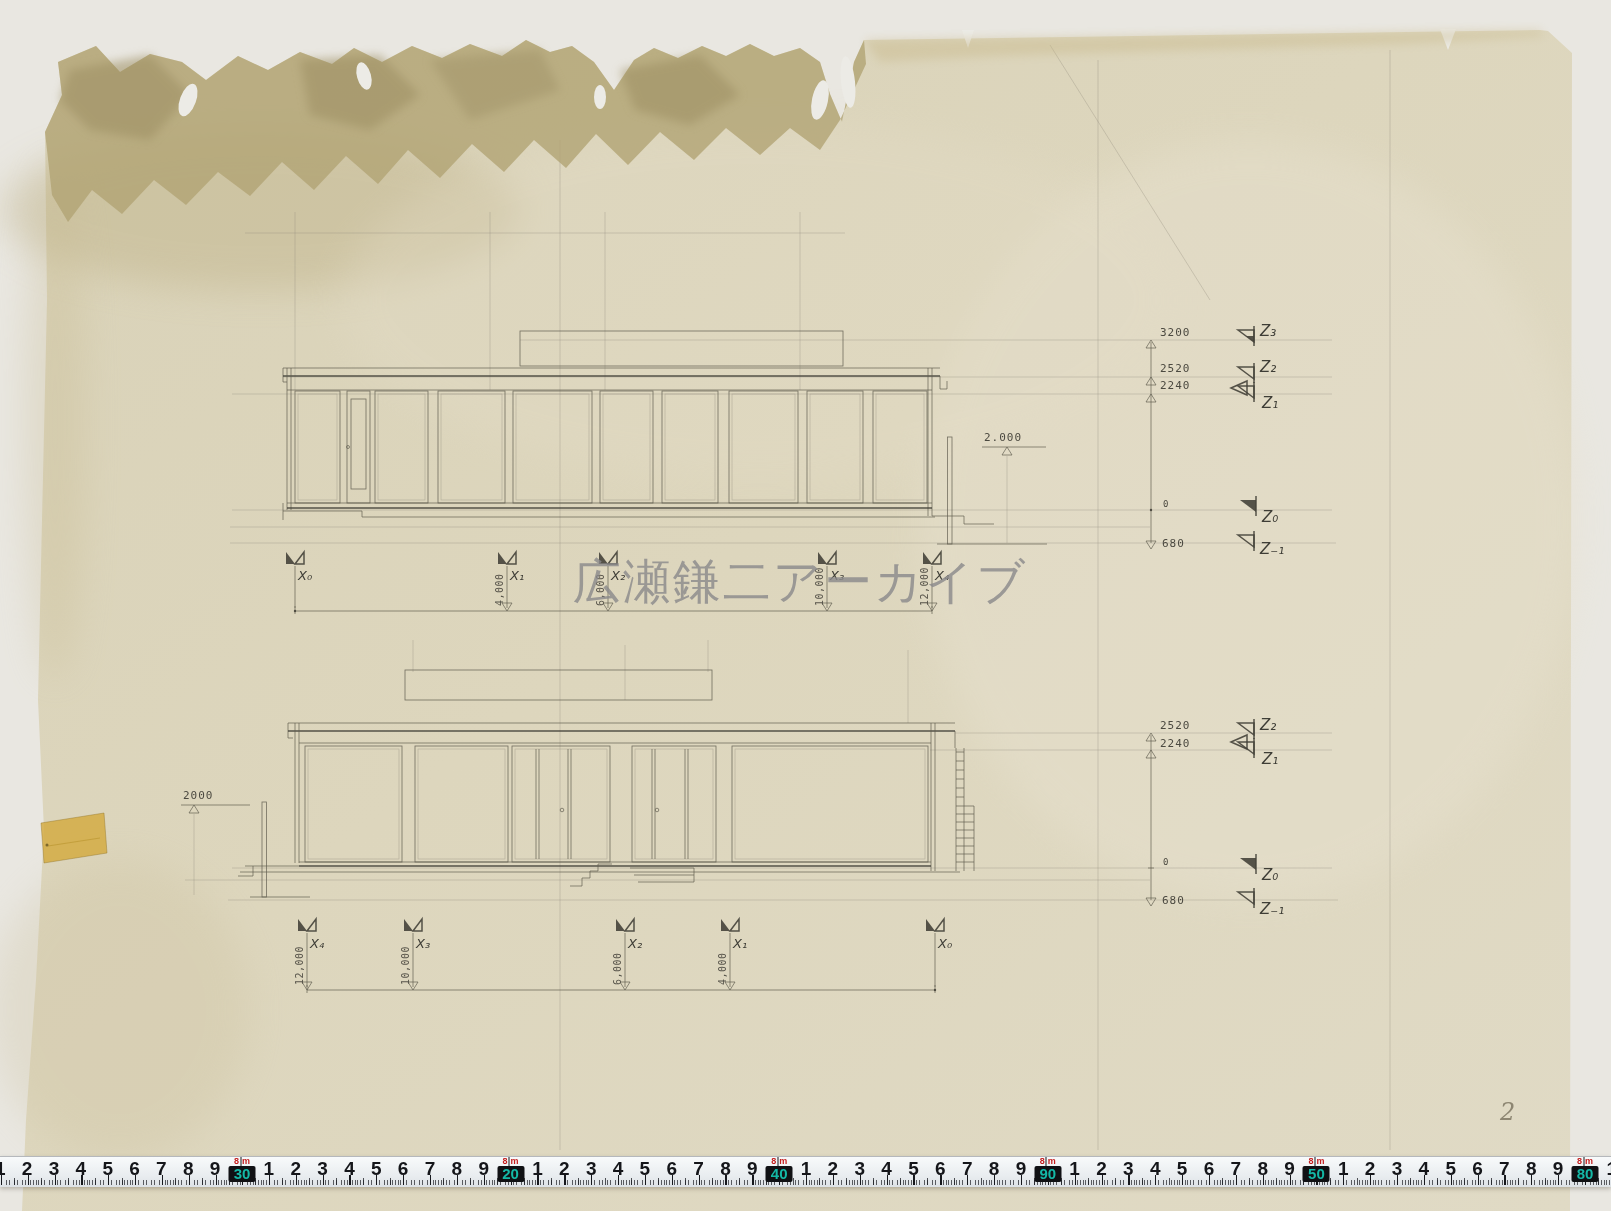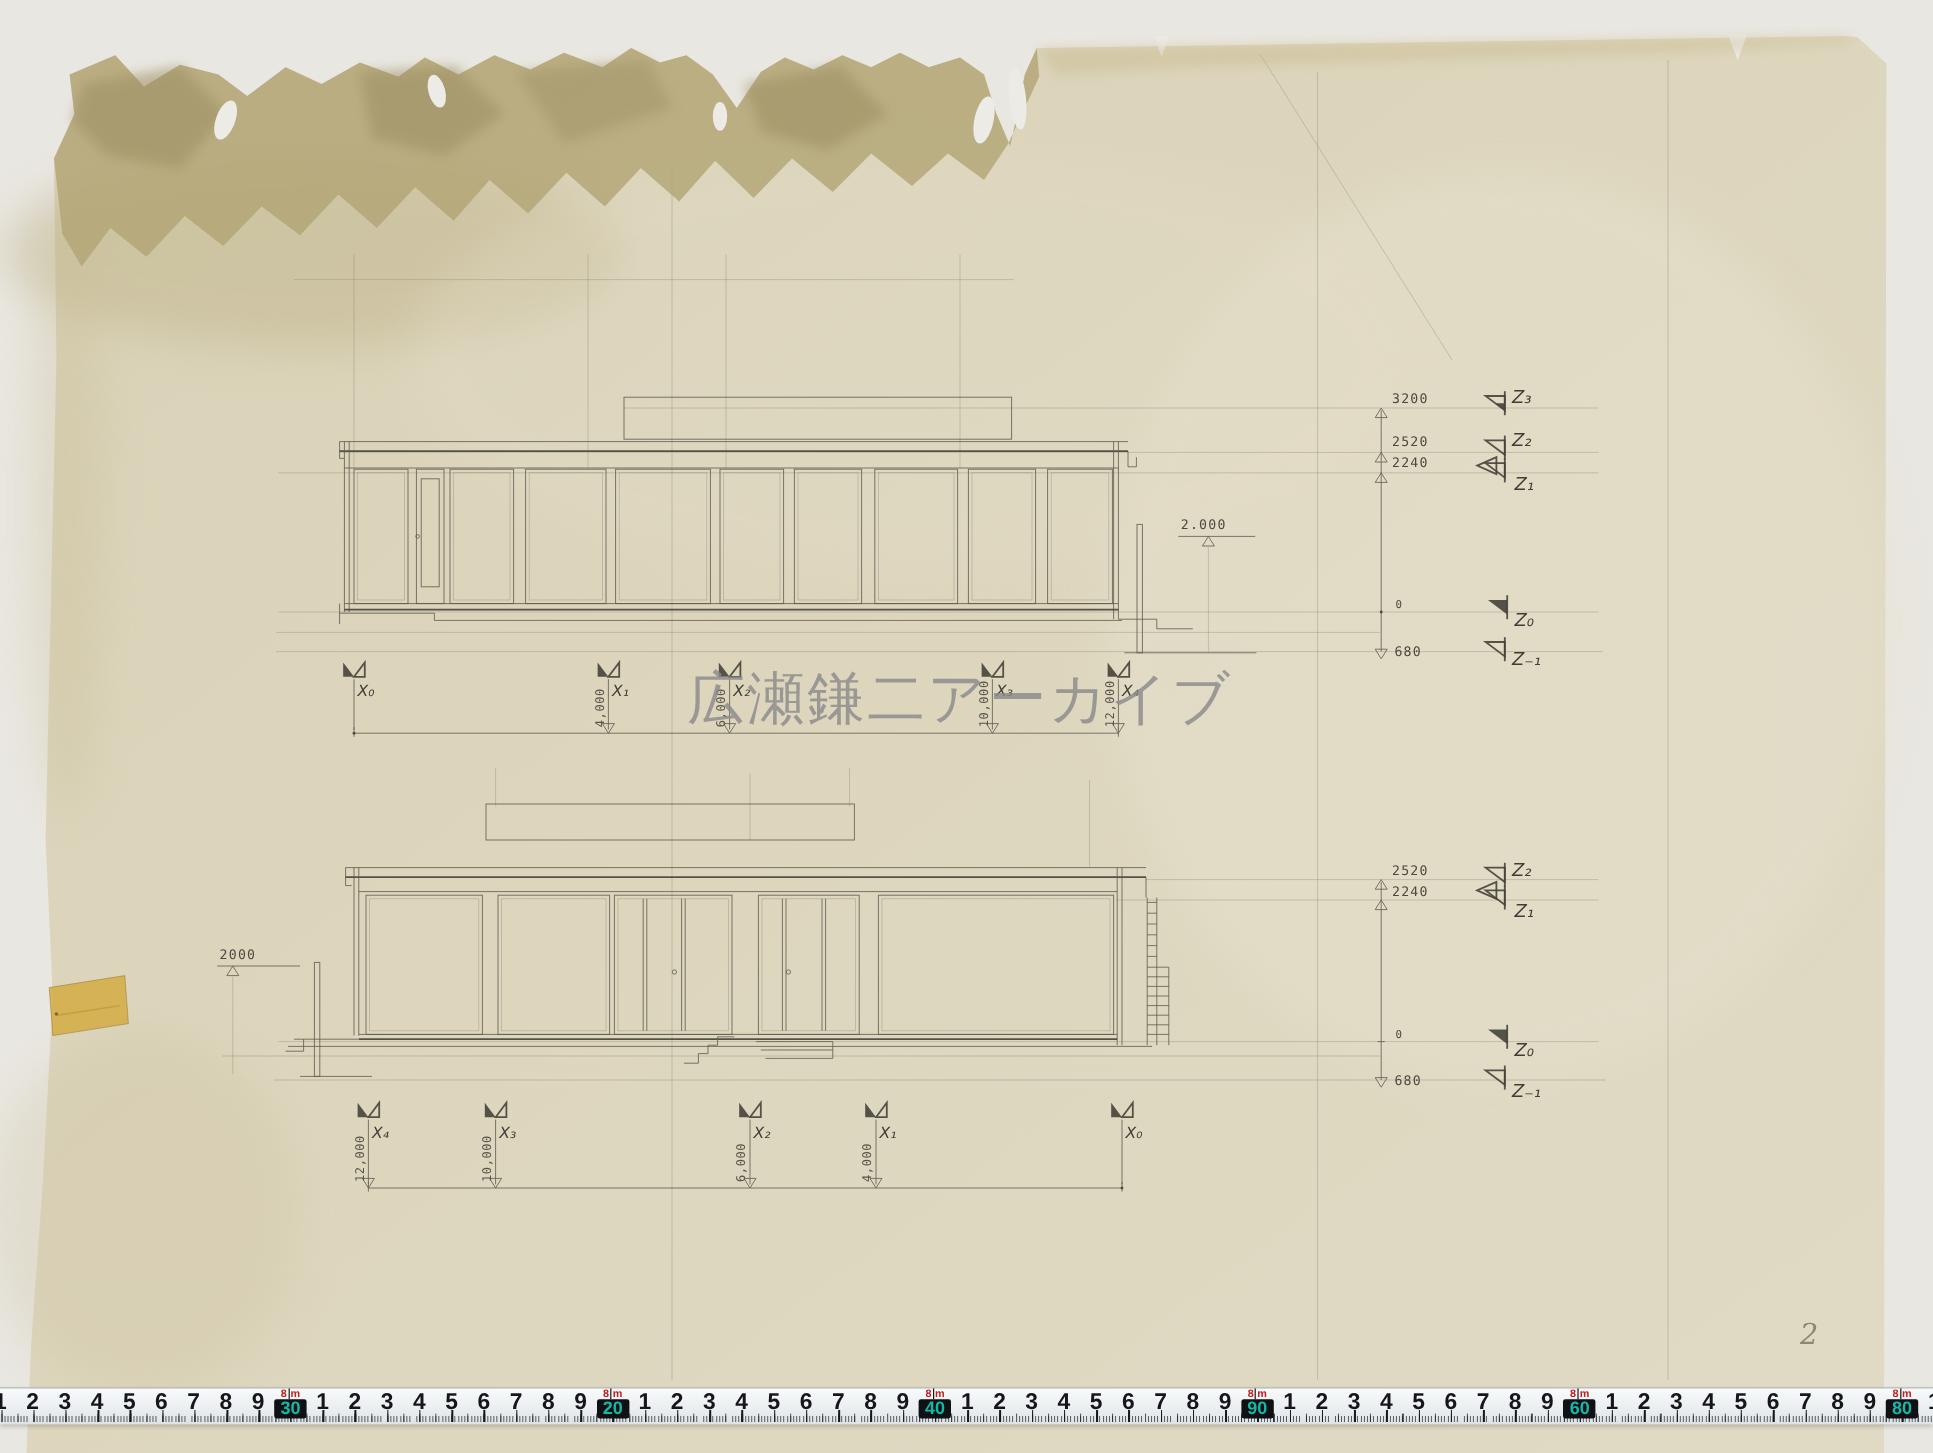--- a/index.html
+++ b/index.html
@@ -463,21 +463,21 @@
       <div class="r-digit" style="left: 1208.96px;">6</div>
       <div class="r-digit" style="left: 1235.82px;">7</div>
       <div class="r-digit" style="left: 1262.68px;">8</div>
       <div class="r-digit" style="left: 1289.54px;">9</div>
       <div class="r-decade" style="left: 1316.4px;">
         <div class="r-m">
           <span>8</span>
           <span class="r-bar"></span>
           <span>m</span>
         </div>
-        <div class="r-box">60</div>
+        <div class="r-box">50</div>
       </div>
       <div class="r-digit" style="left: 1343.26px;">1</div>
       <div class="r-digit" style="left: 1370.12px;">2</div>
       <div class="r-digit" style="left: 1396.98px;">3</div>
       <div class="r-digit" style="left: 1423.84px;">4</div>
       <div class="r-digit" style="left: 1450.7px;">5</div>
       <div class="r-digit" style="left: 1477.56px;">6</div>
       <div class="r-digit" style="left: 1504.42px;">7</div>
       <div class="r-digit" style="left: 1531.28px;">8</div>
       <div class="r-digit" style="left: 1558.14px;">9</div>

